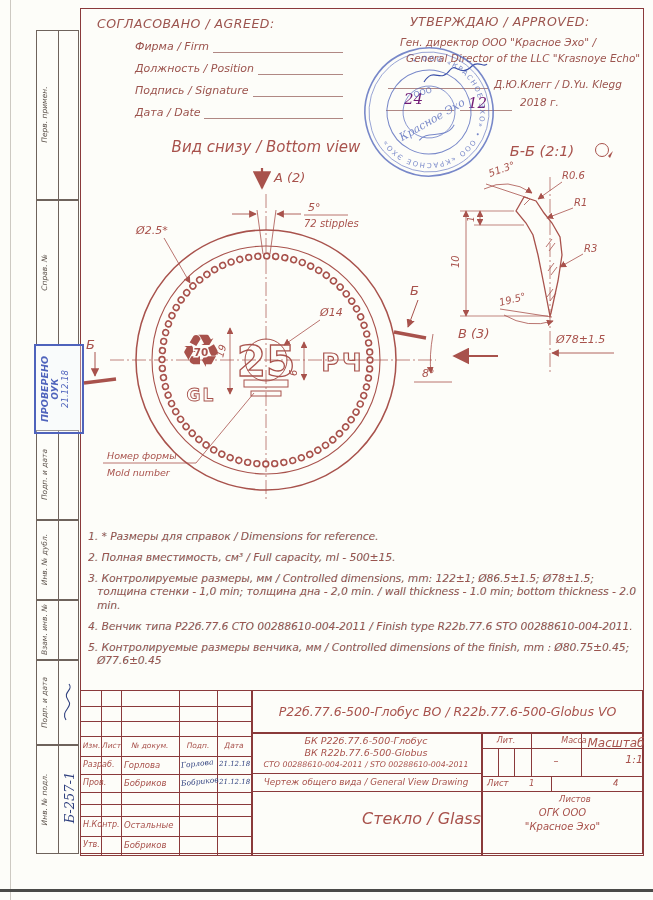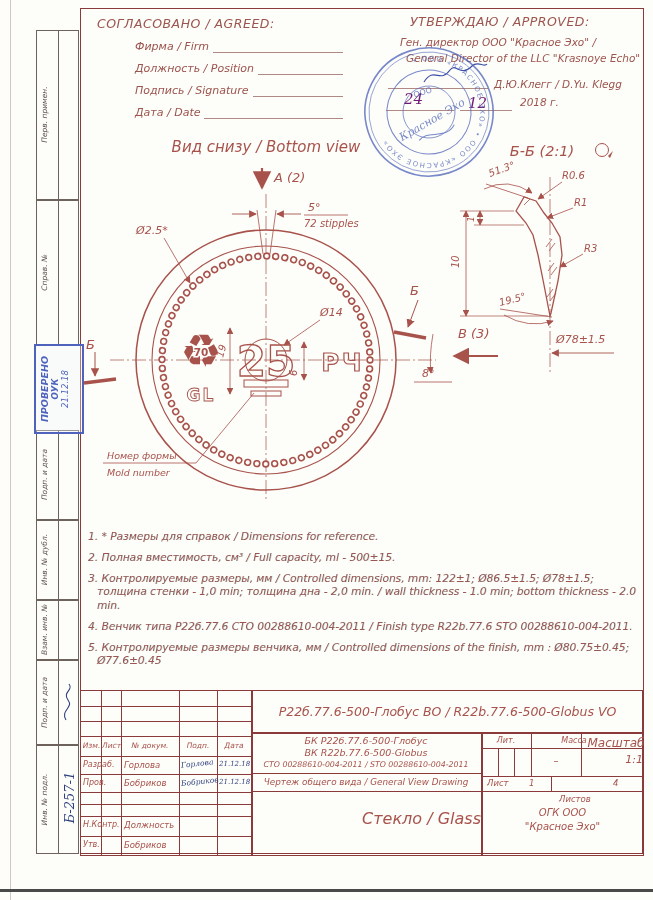--- a/index.html
+++ b/index.html
@@ -289,21 +289,21 @@
     <div class="tb-txt" style="left:43px;top:69px;font-size:8.5px;">Горлова</div>
     <div class="abs hand" style="left:100px;top:68px;font-size:7.5px;transform:rotate(-6deg);">Горлова</div>
     <div class="abs hand" style="left:138px;top:69px;font-size:7px;">21.12.18</div>
 
     <div class="tb-txt" style="left:2px;top:87px;font-size:8px;">Пров.</div>
     <div class="tb-txt" style="left:43px;top:87px;font-size:8.5px;">Бобриков</div>
     <div class="abs hand" style="left:100px;top:86px;font-size:7.5px;transform:rotate(-6deg);">Бобриков</div>
     <div class="abs hand" style="left:138px;top:87px;font-size:7px;">21.12.18</div>
 
     <div class="tb-txt" style="left:2px;top:129px;font-size:8px;">Н.Контр.</div>
-    <div class="tb-txt" style="left:43px;top:129px;font-size:8.5px;">Должность</div>
+    <div class="tb-txt" style="left:43px;top:129px;font-size:8.5px;">Остальные</div>
 
     <div class="tb-txt" style="left:2px;top:149px;font-size:8px;">Утв.</div>
     <div class="tb-txt" style="left:43px;top:149px;font-size:8.5px;">Бобриков</div>
 
     <div class="tb-txt" style="left:170px;top:13px;width:393px;text-align:center;font-size:12.5px;">Р22б.77.6-500-Глобус ВО / R22b.77.6-500-Globus VO</div>
 
     <div class="tb-txt" style="left:170px;top:44px;width:230px;text-align:center;font-size:9.5px;">БК Р22б.77.6-500-Глобус</div>
     <div class="tb-txt" style="left:170px;top:56px;width:230px;text-align:center;font-size:9.5px;">ВК R22b.77.6-500-Globus</div>
     <div class="tb-txt" style="left:170px;top:69px;width:230px;text-align:center;font-size:7.8px;">СТО 00288610-004-2011 / STO 00288610-004-2011</div>
     <div class="tb-txt" style="left:170px;top:86px;width:230px;text-align:center;font-size:8.8px;">Чертеж общего вида / General View Drawing</div>

